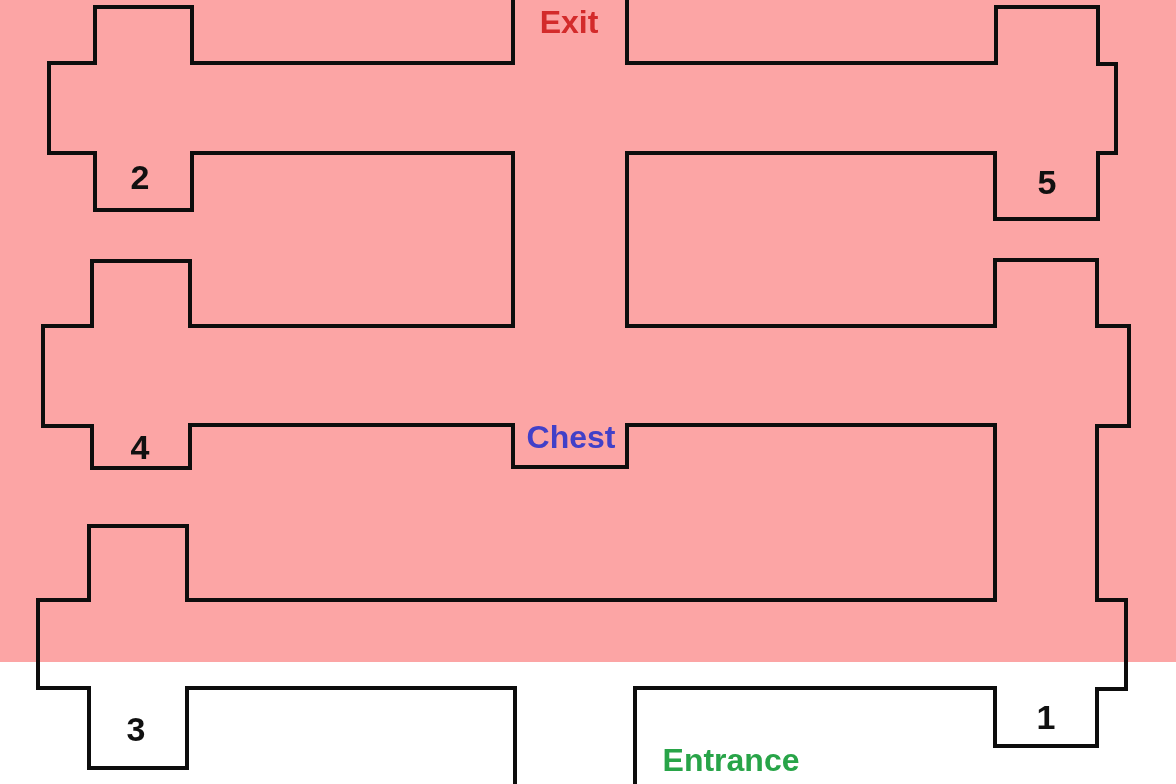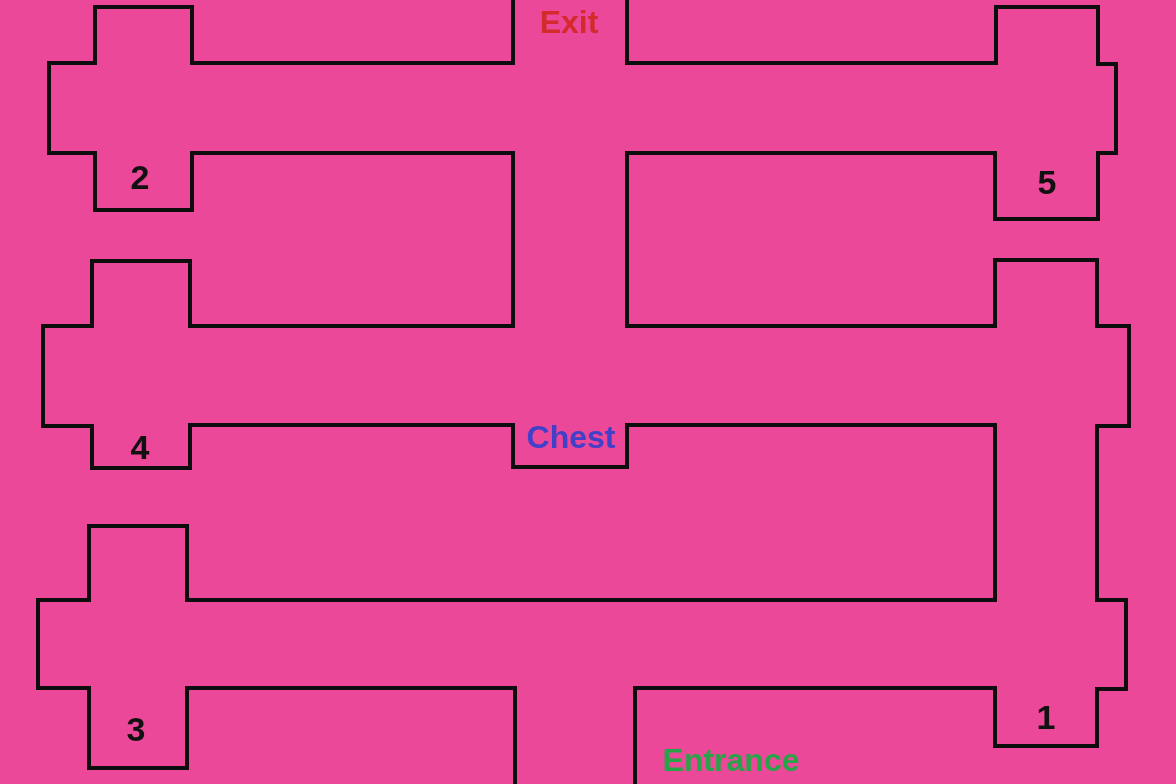--- a/index.html
+++ b/index.html
@@ -7,22 +7,22 @@
     padding: 0;
     background: #ffffff;
     width: 1176px;
     height: 784px;
     overflow: hidden;
     font-family: "Liberation Sans", sans-serif;
   }
   .stage {
     position: relative;
     width: 1176px;
-    height: 784px;
-    background: #ec4899;
+    height: 662px;
+    background: #fca5a5;
   }
   svg {
     display: block;
     width: 1176px;
     height: 784px;
   }
   .maze-wall {
     fill: none;
     stroke-linejoin: miter;
     stroke-linecap: butt;

